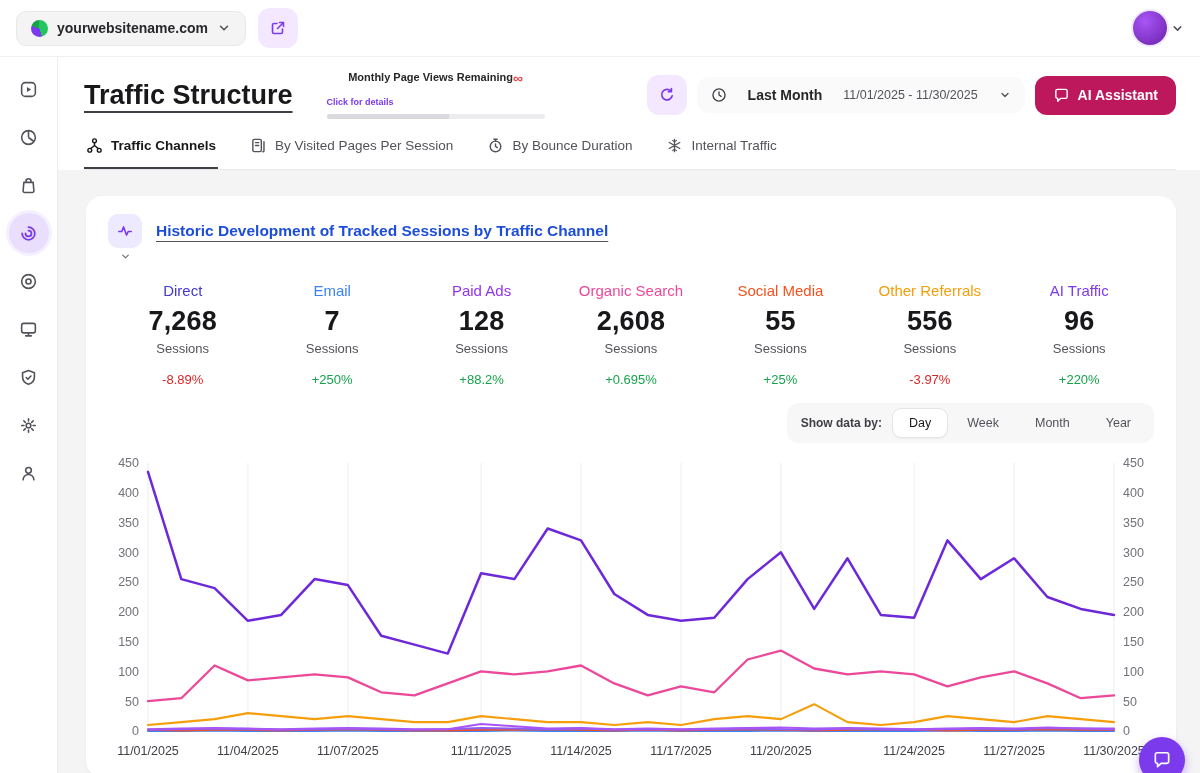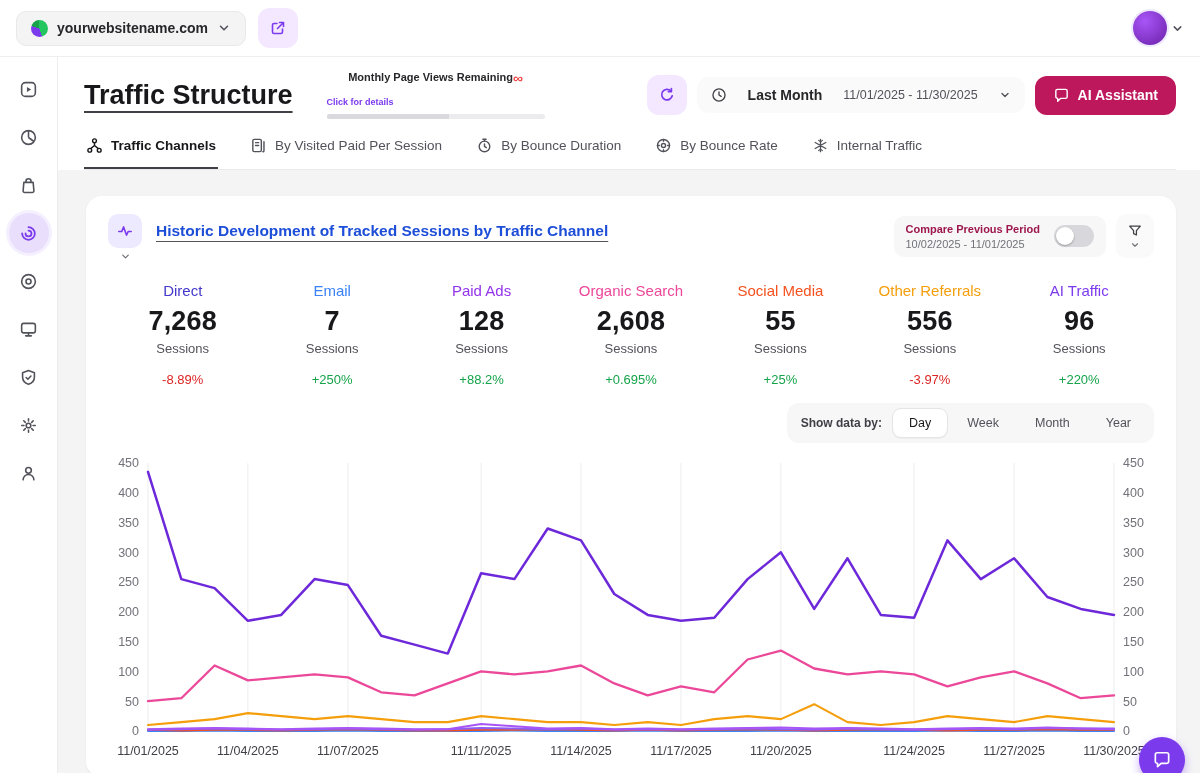--- a/index.html
+++ b/index.html
@@ -221,36 +221,28 @@
               <path d="M9 6v3M9 9l-4 3.3M9 9l4 3.3" fill="none" stroke="currentColor" stroke-width="1.5"></path>
             </svg>
           <span>Traffic Channels</span>
         </div>
         <div class="tab">
           <svg width="17" height="17" viewBox="0 0 18 18">
               <rect x="3" y="2.5" width="9" height="13" rx="1.5" fill="none" stroke="currentColor" stroke-width="1.5"></rect>
               <path d="M14.8 5v9.5a1.2 1.2 0 0 1-1.2 1.2" fill="none" stroke="currentColor" stroke-width="1.5" stroke-linecap="round"></path>
               <path d="M5.8 6h3.4M5.8 9h3.4" stroke="currentColor" stroke-width="1.4" stroke-linecap="round"></path>
             </svg>
-          <span>By Visited Paid Per Session</span>
+          <span>By Visited Pages Per Session</span>
         </div>
         <div class="tab">
           <svg width="17" height="17" viewBox="0 0 18 18">
               <circle cx="9" cy="10" r="5.6" fill="none" stroke="currentColor" stroke-width="1.5"></circle>
               <path d="M9 7.4V10l1.9 1.3M7.3 2.4h3.4M9 2.4v2" fill="none" stroke="currentColor" stroke-width="1.5" stroke-linecap="round"></path>
             </svg>
           <span>By Bounce Duration</span>
-        </div>
-        <div class="tab">
-          <svg width="17" height="17" viewBox="0 0 18 18">
-              <circle cx="9" cy="9" r="6.4" fill="none" stroke="currentColor" stroke-width="1.5"></circle>
-              <circle cx="9" cy="9" r="2.2" fill="none" stroke="currentColor" stroke-width="1.5"></circle>
-              <path d="M9 2.6v2M9 13.4v2M2.6 9h2M13.4 9h2" stroke="currentColor" stroke-width="1.4" stroke-linecap="round"></path>
-            </svg>
-          <span>By Bounce Rate</span>
         </div>
         <div class="tab">
           <svg width="17" height="17" viewBox="0 0 18 18">
               <path d="M9 2.5v13M3.4 5.8l11.2 6.4M14.6 5.8L3.4 12.2" fill="none" stroke="currentColor" stroke-width="1.4" stroke-linecap="round"></path>
               <path d="M7 3.6L9 5.2l2-1.6M7 14.4L9 12.8l2 1.6" fill="none" stroke="currentColor" stroke-width="1.2" stroke-linecap="round" stroke-linejoin="round"></path>
             </svg>
           <span>Internal Traffic</span>
         </div>
       </nav>
     </div>
@@ -263,39 +255,20 @@
               <svg width="18" height="18" viewBox="0 0 18 18">
                   <path d="M2.8 9.5h3l1.8-4.6 2.9 8.2 1.7-3.6h3" fill="none" stroke="#7c3aed" stroke-width="1.6" stroke-linecap="round" stroke-linejoin="round"></path>
                 </svg>
             </span>
             <svg width="11" height="11" viewBox="0 0 16 16">
                 <path d="M4 6l4 4 4-4" fill="none" stroke="#71717a" stroke-width="1.8" stroke-linecap="round" stroke-linejoin="round"></path>
               </svg>
           </div>
           <h2 class="card-title">Historic Development of Tracked Sessions by Traffic Channel</h2>
 
-          <div class="compare-wrap">
-            <div class="compare-pill">
-              <div>
-                <div class="compare-label">Compare Previous Period</div>
-                <div class="compare-range">10/02/2025 - 11/01/2025</div>
-              </div>
-              <button class="toggle">
-                  <span class="toggle-knob"></span>
-                </button>
-            </div>
-            <button class="filter-btn">
-              <svg width="16" height="16" viewBox="0 0 18 18">
-                  <path d="M3 3.5h12L10.6 8.6v4.9l-3.2-1.6V8.6z" fill="none" stroke="#3f3f46" stroke-width="1.4" stroke-linejoin="round"></path>
-                </svg>
-              <svg width="10" height="10" viewBox="0 0 16 16">
-                  <path d="M4 6l4 4 4-4" fill="none" stroke="#71717a" stroke-width="1.8" stroke-linecap="round" stroke-linejoin="round"></path>
-                </svg>
-            </button>
-          </div>
         </div>
 
         <div class="stats-row">
             <div class="stat">
               <div class="stat-label" style="color:#4338ca">Direct</div>
               <div class="stat-value">7,268</div>
               <div class="stat-unit">Sessions</div>
               <div class="stat-change" style="color:#dc2626">-8.89%</div>
             </div>
             <div class="stat">

